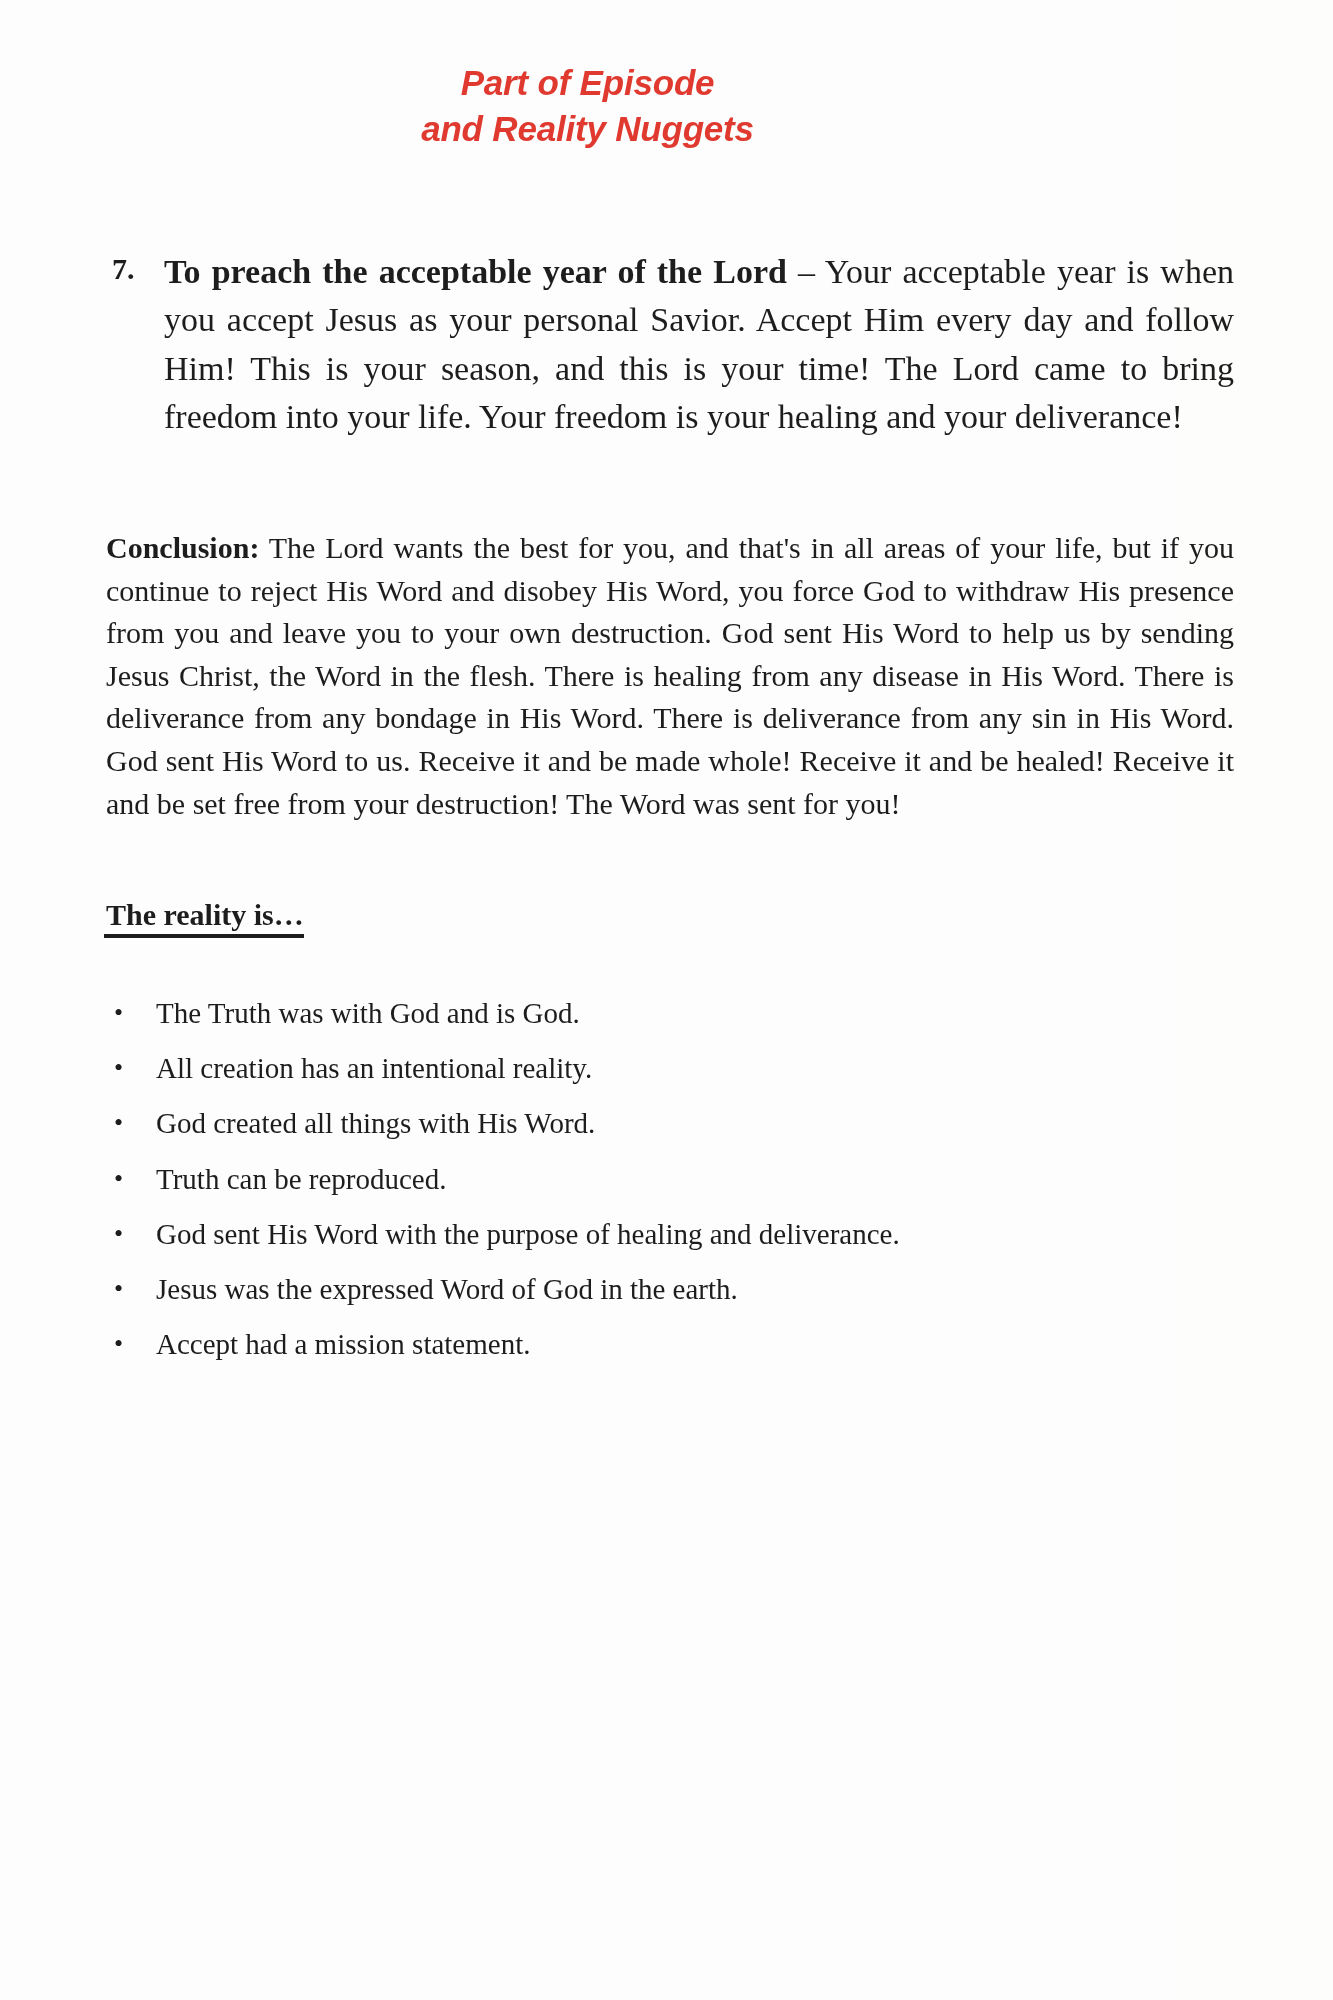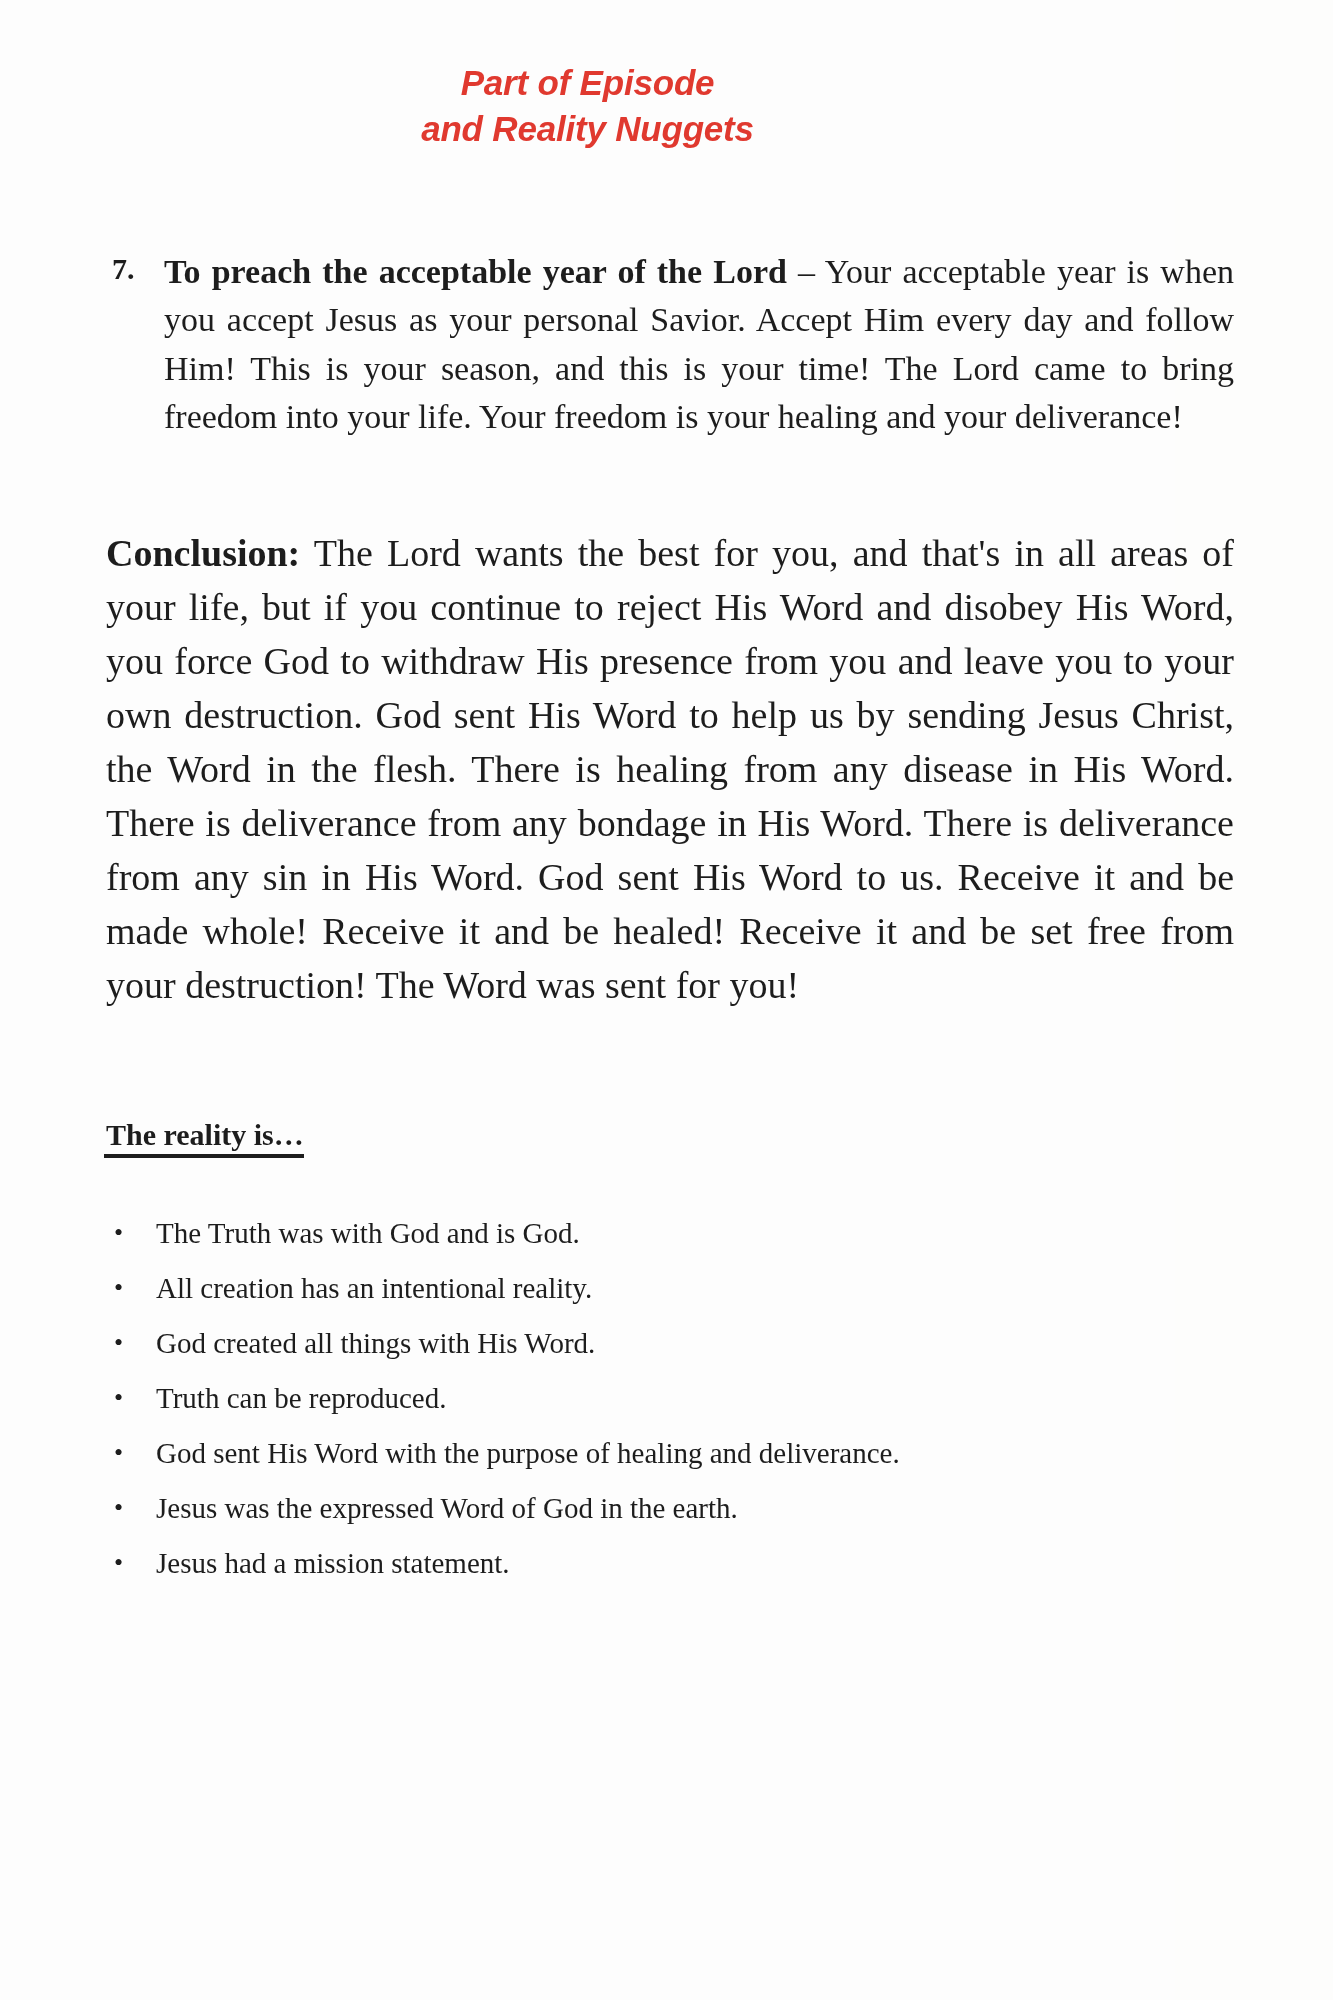--- a/index.html
+++ b/index.html
@@ -72,34 +72,34 @@
     text-align: justify;
     text-justify: inter-word;
     hyphens: none;
   }
   .item-body .lead {
     font-weight: bold;
   }
 
   
   .para {
-    font-size: 38px;
+    font-size: 30px;
     line-height: 1.42;
     text-align: justify;
     text-justify: inter-word;
     margin-top: 86px;
     padding-left: 2px;
   }
   .para .lead {
     font-weight: bold;
   }
 
   
   .section-heading {
-    margin-top: 104px;
+    margin-top: 72px;
     padding-left: 2px;
     font-size: 30px;
     font-weight: bold;
     display: inline-block;
     border-bottom: 4px solid #1d1d1d;
     padding-bottom: 1px;
     line-height: 1.2;
   }
 
   
@@ -176,18 +176,18 @@
       <li>
         <span class="bullet-dot">•</span>
         <span class="bullet-text">God sent His Word with the purpose of healing and deliverance.</span>
       </li>
       <li>
         <span class="bullet-dot">•</span>
         <span class="bullet-text">Jesus was the expressed Word of God in the earth.</span>
       </li>
       <li>
         <span class="bullet-dot">•</span>
-        <span class="bullet-text">Jesus had a mission statement.</span>
+        <span class="bullet-text">Accept had a mission statement.</span>
       </li>
     </ul>
 
   </div>
 </div>
 
 </body></html>

